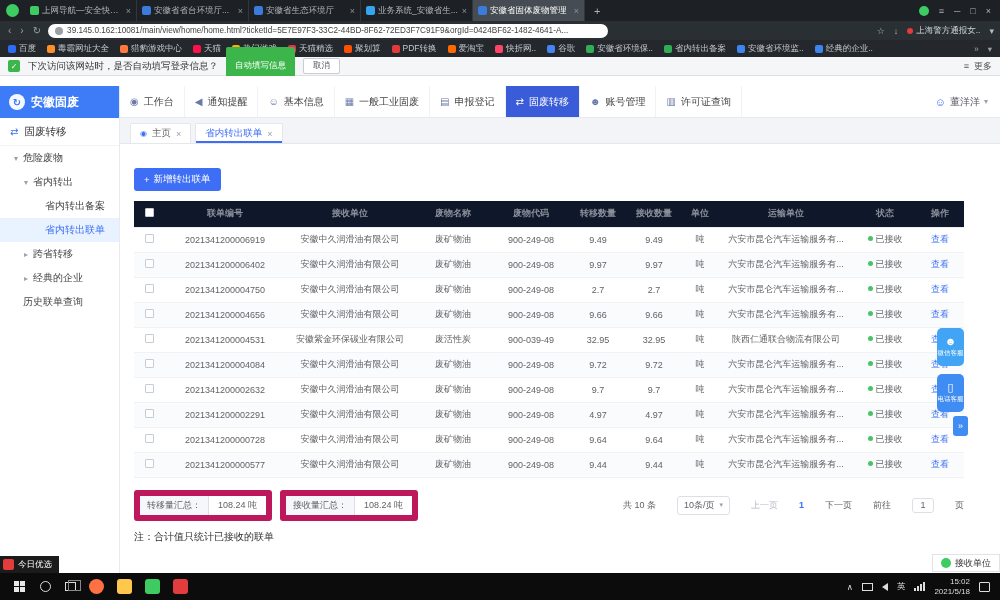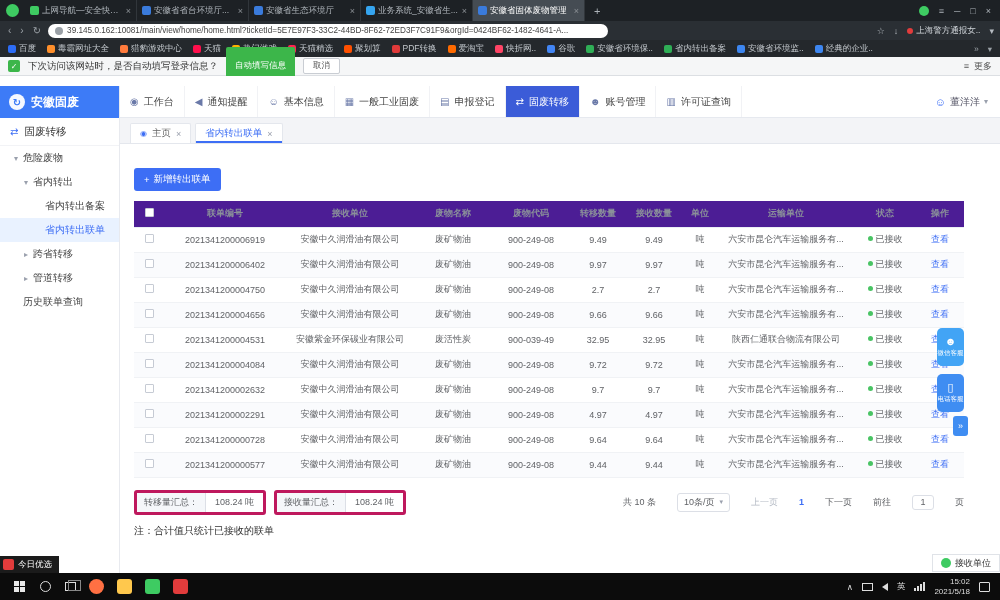--- a/index.html
+++ b/index.html
@@ -79,33 +79,33 @@
           display:flex; align-items:center; gap:5px; border-radius:2px 2px 0 0; }
   .dtab .dot { color:#3d6ef5; font-size:8px; }
   .dtab.active { color:#3d6ef5; box-shadow:inset 0 -2px 0 #3d6ef5; }
   .dx { color:#9aa0ad; font-size:9px; }
 
   .content { flex:1; background:#fff; padding:8px 14px; position:relative; overflow:hidden; }
   .add-btn { display:inline-flex; align-items:center; gap:4px; background:#3d6ef5; color:#fff; border:none;
              border-radius:3px; font-size:9.5px; padding:5px 10px; margin:16px 0 10px; }
 
   table.grid { width:830px; border-collapse:collapse; table-layout:fixed; font-size:9px; color:#606266; }
-  table.grid th { height:26px; background:#4c1d95; color:#8a9099; font-weight:bold; font-size:9px;
+  table.grid th { height:26px; background:#0f172a; color:#8a9099; font-weight:bold; font-size:9px;
                   border-bottom:1px solid #ebeef5; text-align:center; padding:0 2px; white-space:nowrap;
                   overflow:hidden; text-overflow:ellipsis; }
   table.grid td { height:25px; border-bottom:1px solid #f0f2f5; text-align:center; padding:0 2px;
                   white-space:nowrap; overflow:hidden; text-overflow:ellipsis; }
   table.grid tbody tr:nth-child(even) { background:#fafbfd; }
   .cb { display:inline-block; width:9px; height:9px; border:1px solid #c6cbd4; border-radius:1px; background:#fff; }
   .gdot { display:inline-block; width:5px; height:5px; border-radius:50%; background:#49c464; margin-right:3px;
           vertical-align:1px; }
   a.view-link { color:#3d6ef5; text-decoration:none; }
 
   .footrow { width:830px; display:flex; align-items:center; margin-top:12px; font-size:9px; color:#606266; }
-  .sum-box { display:inline-flex; border:3px solid #be185d; border-radius:3px; overflow:hidden; margin-right:8px; }
+  .sum-box { display:inline-flex; border:6px solid #be185d; border-radius:3px; overflow:hidden; margin-right:8px; }
   .sum-label { background:#f5f7fa; padding:3px 7px; border-right:1px solid #dcdfe6; color:#606266; }
   .sum-val { background:#fff; padding:3px 9px; color:#606266; }
   .pager { margin-left:auto; display:flex; align-items:center; gap:21px; font-size:9px; color:#606266; }
   .per-page { display:inline-flex; align-items:center; gap:5px; border:1px solid #dcdfe6; border-radius:3px;
               padding:2px 6px; color:#606266; }
   .pp-caret { color:#9aa0ad; font-size:7px; }
   .pg-prev { color:#b6bcc6; }
   .pg-cur { color:#3d6ef5; font-weight:bold; }
   .pg-next { color:#606266; }
   .goto-input { width:22px; height:15px; border:1px solid #dcdfe6; border-radius:3px; text-align:center;
@@ -320,21 +320,21 @@
           <div class="tree-item lvl3 active">
             <span class="caret"></span>
             <span>省内转出联单</span>
           </div>
           <div class="tree-item lvl2">
             <span class="caret">▸</span>
             <span>跨省转移</span>
           </div>
           <div class="tree-item lvl2">
             <span class="caret">▸</span>
-            <span>管道转移</span>
+            <span>经典的企业</span>
           </div>
           <div class="tree-item lvl1">
             <span class="caret"></span>
             <span>历史联单查询</span>
           </div>
         </div>
     </aside>
 
     <div class="main">
 

